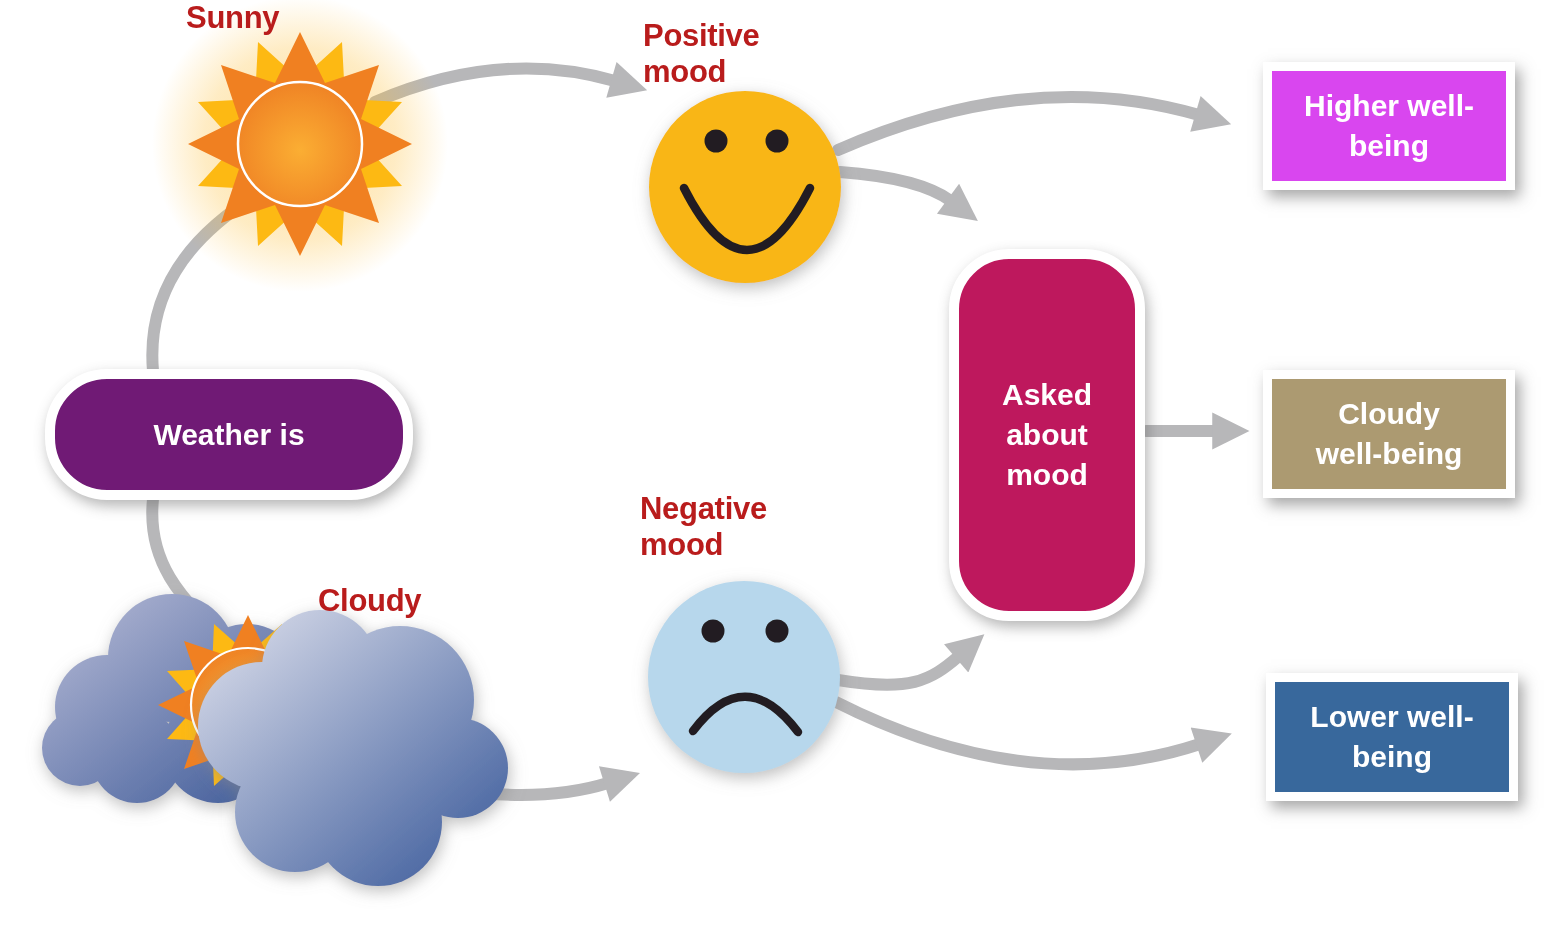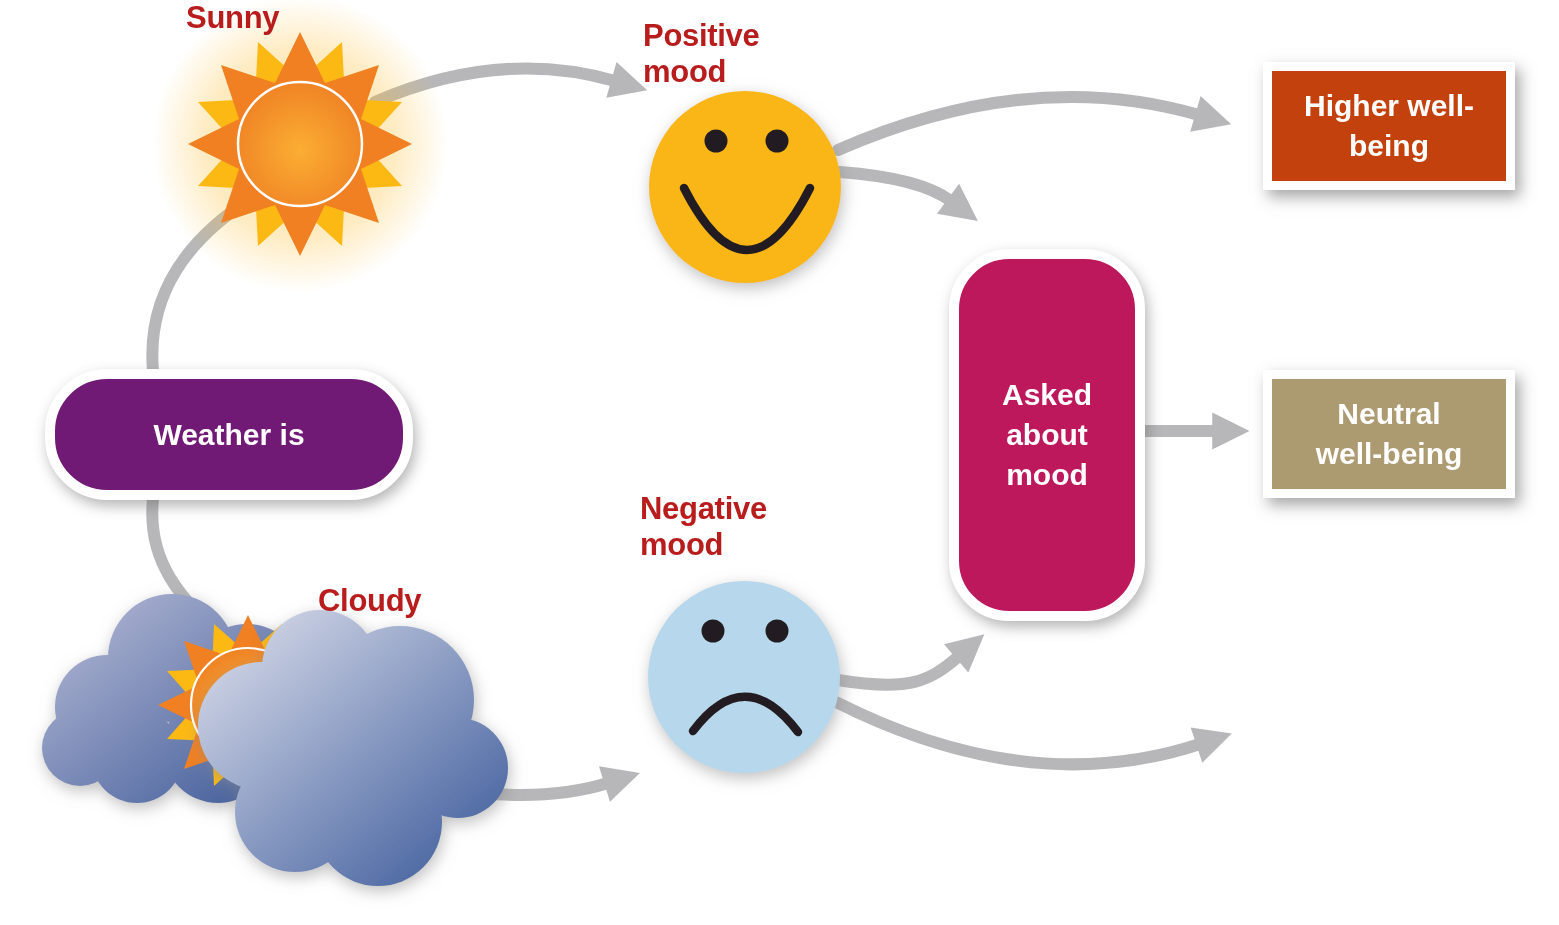--- a/index.html
+++ b/index.html
@@ -133,20 +133,23 @@
   <div class="lbl lbl-positive">Positive mood</div>
   <div class="lbl lbl-negative">Negative mood</div>
 
   <div class="pill pill-weather" style="background-color: #701a75;">
     <span>Weather is</span>
   </div>
   <div class="pill pill-asked" style="background-color: #be185d;">
     <span>Asked about mood</span>
   </div>
 
-  <div class="outcome outcome-higher" style="background-color: #c2410c;">
+  <div class="outcome outcome-higher" style="background-color: #d946ef;">
     <span>Higher well-being</span>
   </div>
   <div class="outcome outcome-neutral" style="background-color: rgb(172, 154, 113);">
-    <span>Neutral well-being</span>
+    <span>Cloudy well-being</span>
+  </div>
+  <div class="outcome outcome-lower" style="background-color: rgb(56, 104, 156);">
+    <span>Lower well-being</span>
   </div>
 
 </div>
 
 </body></html>

